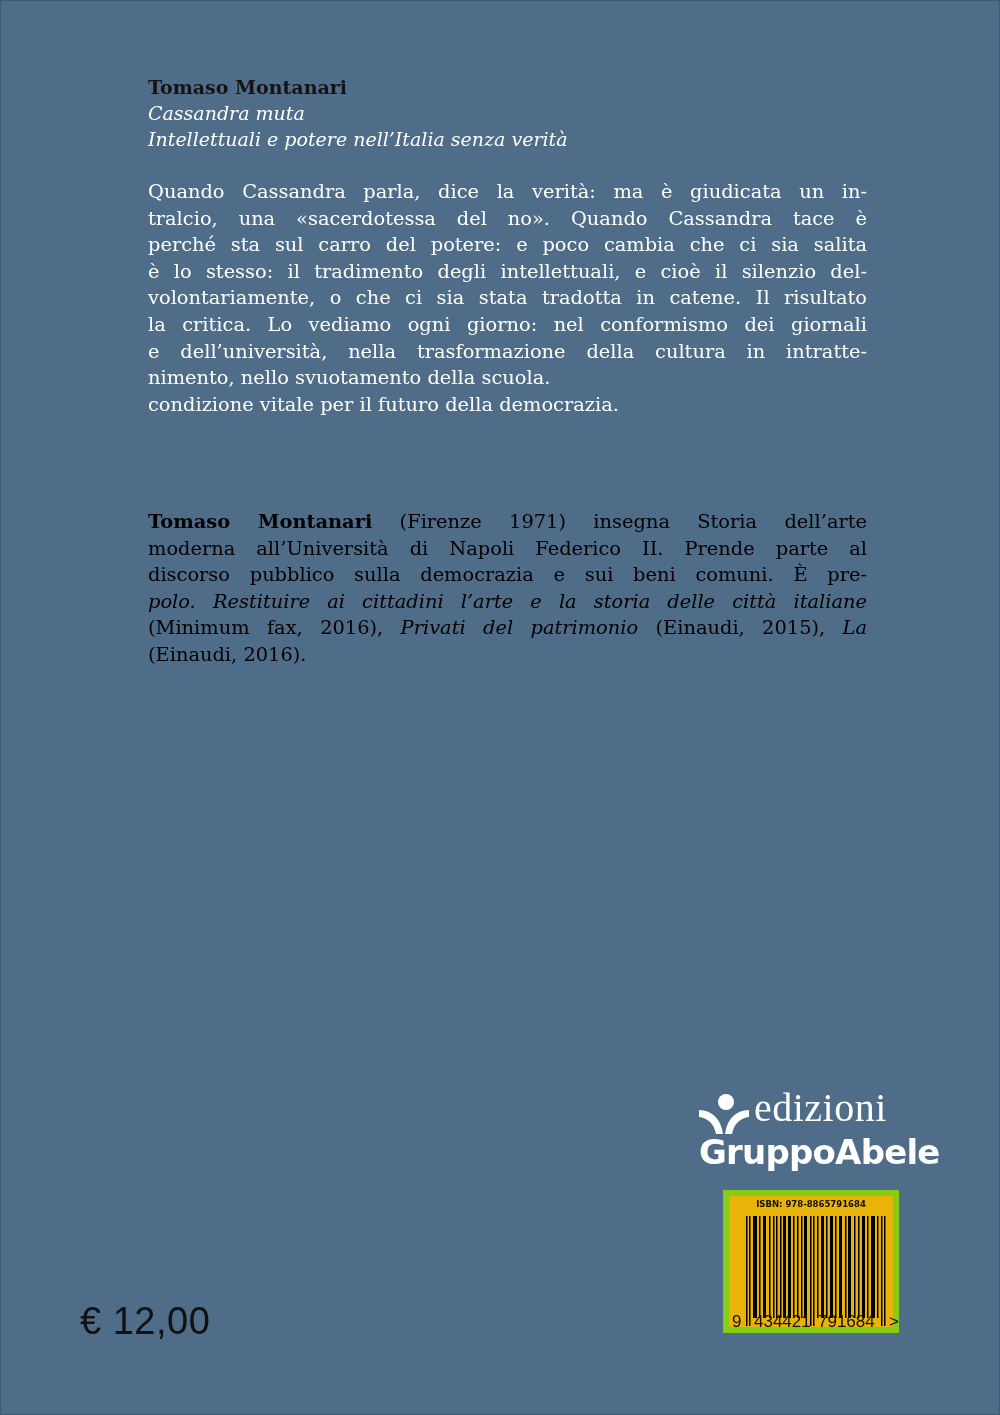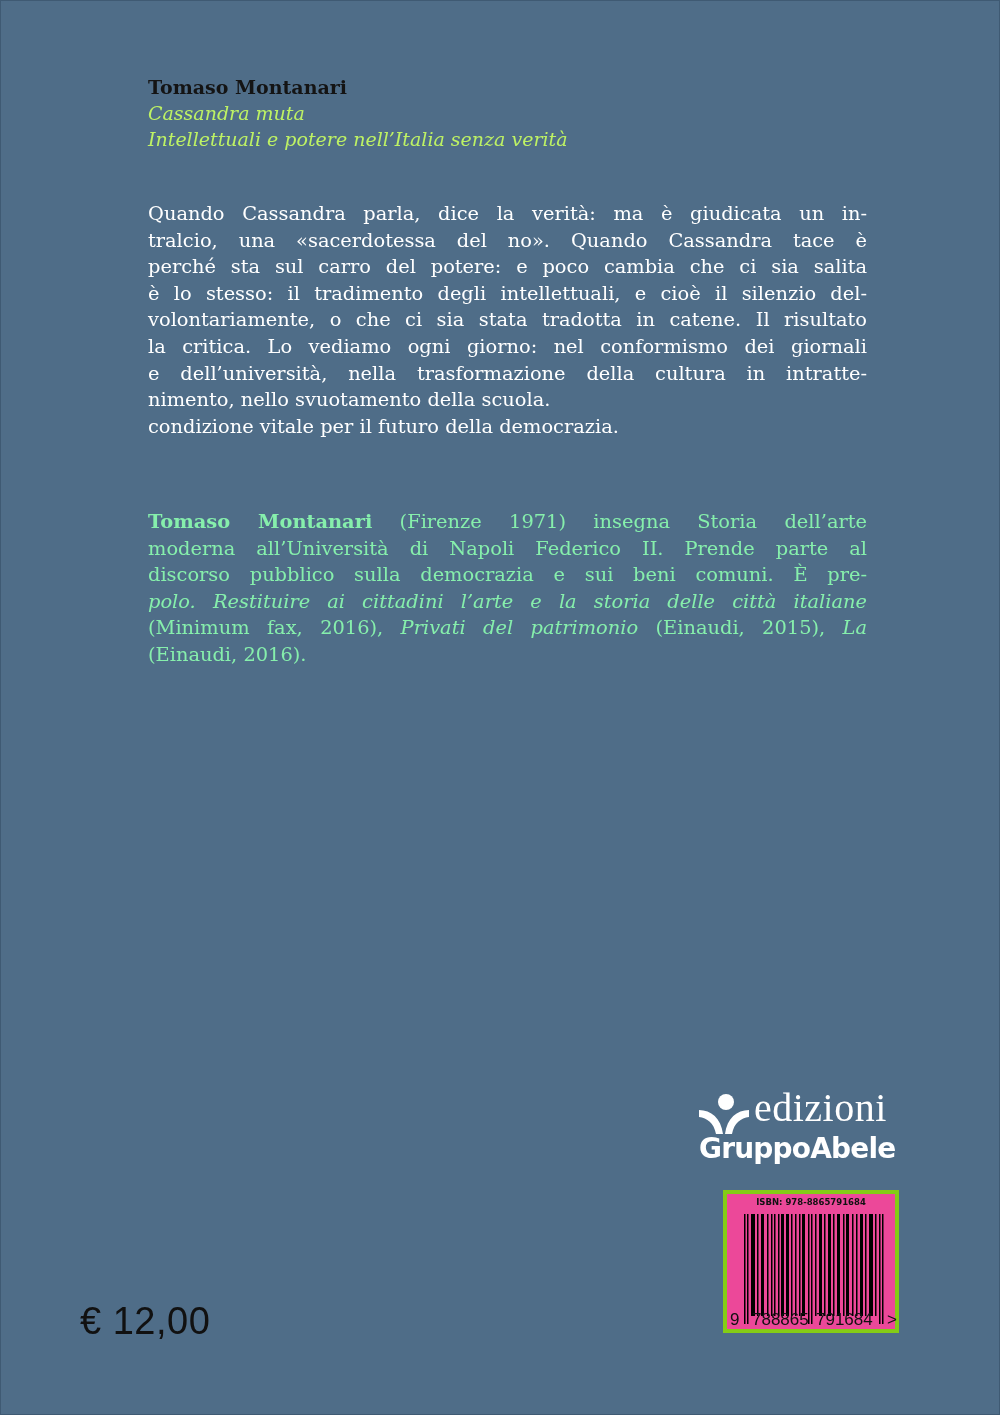--- a/index.html
+++ b/index.html
@@ -11,34 +11,33 @@
   }
   .frame {
     position: absolute; left: 0; top: 0; width: 998px; height: 1413px;
     border: 1px solid #3f5a73;
   }
   .header {
     position: absolute; left: 148px; top: 74px; width: 720px;
     font-size: 19px; line-height: 26px;
   }
   .header .author { font-weight: bold; color: #141414; }
-  .header .title, .header .subtitle { font-style: italic; color: #bef264; }
+  .header .title, .header .subtitle { font-style: italic; color: #ffffff; }
 
   .blurb {
     position: absolute; left: 148px; top: 179px; width: 719px;
     color: #ffffff; font-size: 19.4px; line-height: 26.6px;
     text-align: justify;
-    margin-top: 22px;
   }
   .blurb .line { display: block; text-align: justify; text-align-last: justify; white-space: nowrap; }
   .blurb .line.last { text-align-last: left; }
 
   .bio {
     position: absolute; left: 148px; top: 509px; width: 719px;
-    color: #86efac; font-size: 19.4px; line-height: 26.6px;
+    color: #000000; font-size: 19.4px; line-height: 26.6px;
   }
   .bio .line { display: block; text-align: justify; text-align-last: justify; white-space: nowrap; }
   .bio .line.last { text-align-last: left; }
   .bio b { font-weight: bold; }
   .bio i { font-style: italic; }
 
   .price {
     position: absolute; left: 80px; top: 1300px;
     font-family: "Liberation Sans", "DejaVu Sans", sans-serif;
     font-size: 38px; color: #111111; letter-spacing: 0.5px;
@@ -47,26 +46,26 @@
   .logo { position: absolute; left: 697px; top: 1090px; width: 230px; height: 80px; }
   .logo .mark { position: absolute; left: 0; top: 2px; width: 54px; height: 42px; }
   .logo .edizioni {
     position: absolute; left: 57px; top: -6px;
     font-family: "Liberation Serif", "DejaVu Serif", serif;
     font-size: 40px; color: #ffffff; letter-spacing: 0.5px;
   }
   .logo .gruppo {
     position: absolute; left: 2px; top: 42px;
     font-family: "DejaVu Sans", "Liberation Sans", sans-serif;
-    font-weight: bold; font-size: 28px; color: #ffffff; letter-spacing: -0.8px;
+    font-weight: bold; font-size: 34px; color: #ffffff; letter-spacing: -0.8px;
   }
 
   .barcode {
     position: absolute; left: 723px; top: 1190px; width: 176px; height: 143px;
-    background: #ec4899; border: 4px solid #84cc16;
+    background: #eab308; border: 6px solid #84cc16;
     box-sizing: border-box;
   }
   .barcode .isbn {
     position: absolute; left: 0; top: 3px; width: 100%; text-align: center;
     font-family: "DejaVu Sans", "Liberation Sans", sans-serif;
     font-weight: bold; font-size: 8.5px; color: #111;
   }
   .barcode svg { position: absolute; left: 0; top: 0; }
   .bc-num {
     position: absolute; font-family: "Liberation Sans", "DejaVu Sans", sans-serif;
@@ -153,18 +152,18 @@
       <rect x="133" y="20" width="3" height="102"></rect>
       <rect x="138" y="20" width="1.5" height="102"></rect>
       <rect x="142" y="20" width="4" height="102"></rect>
       <rect x="148" y="20" width="1.5" height="102"></rect>
 
       <rect x="152" y="20" width="1.5" height="110"></rect>
       <rect x="155" y="20" width="1.5" height="110"></rect>
     </g>
   </svg>
   <span class="bc-num" style="left:3px">9</span>
-  <span class="bc-num" style="left:25px">788865</span>
+  <span class="bc-num" style="left:25px">434421</span>
   <span class="bc-num" style="left:89px">791684</span>
   <span class="bc-num" style="left:160px">&gt;</span>
 </div>
 
 <div class="price">€ 12,00</div>
 
 </body></html>

